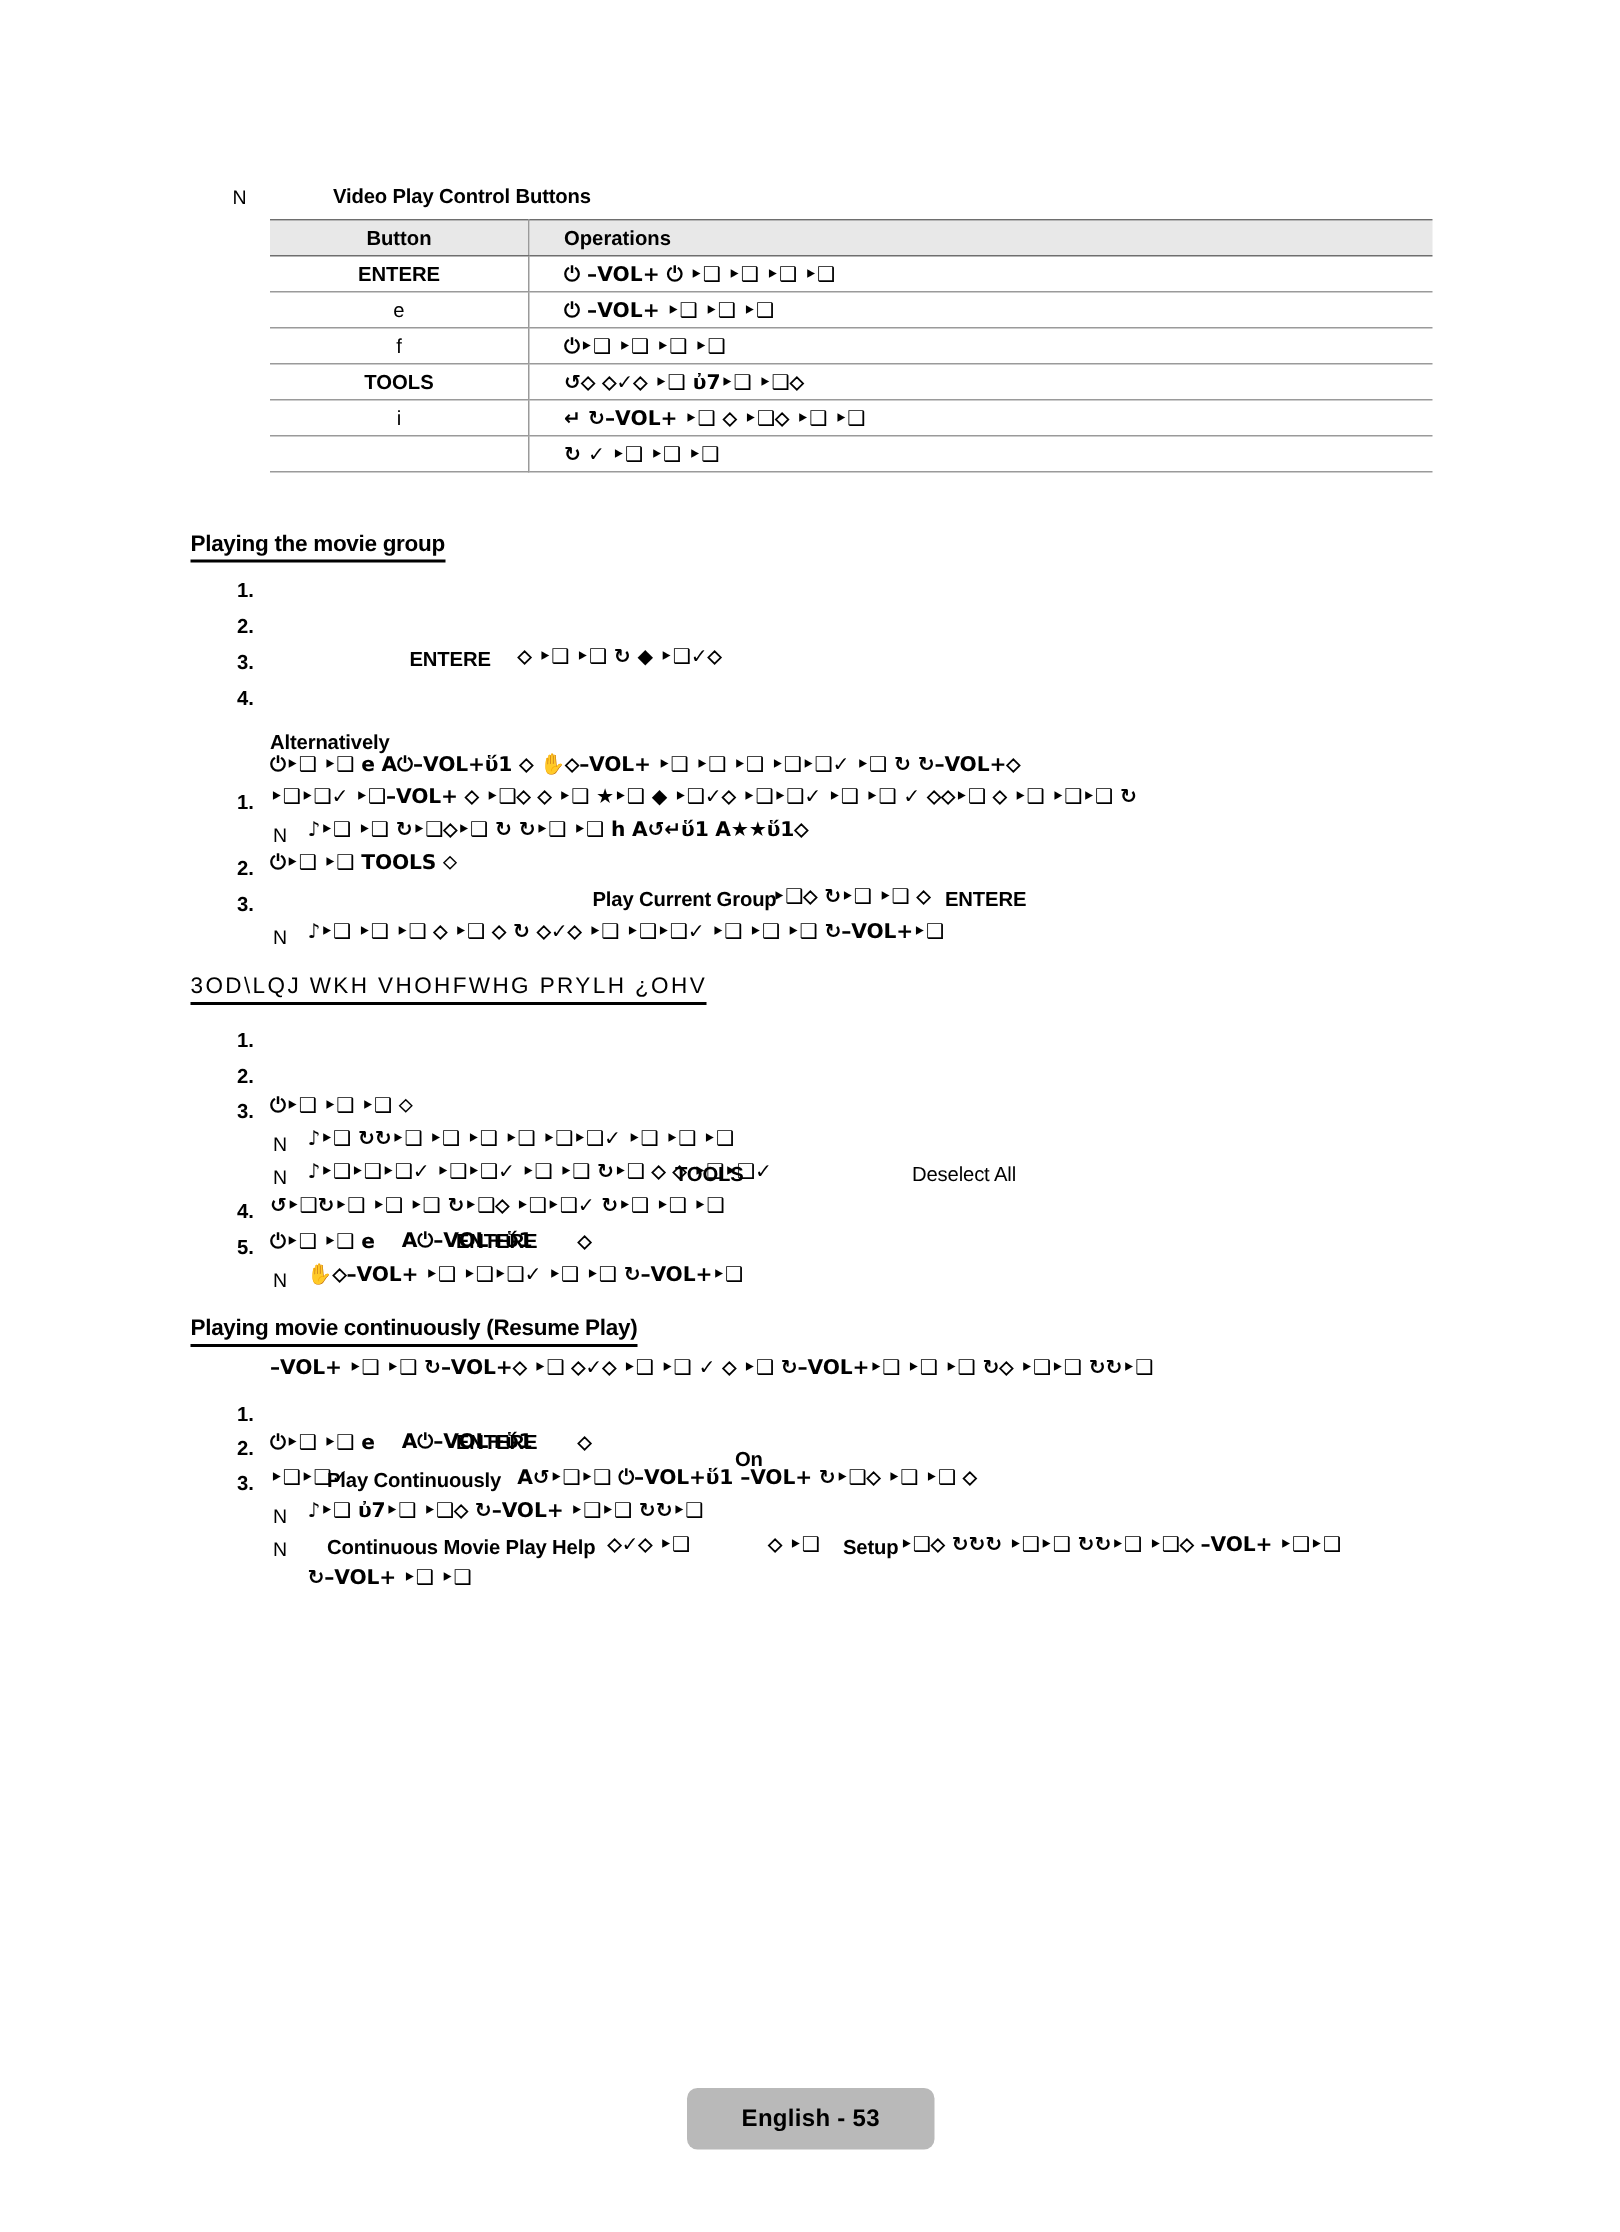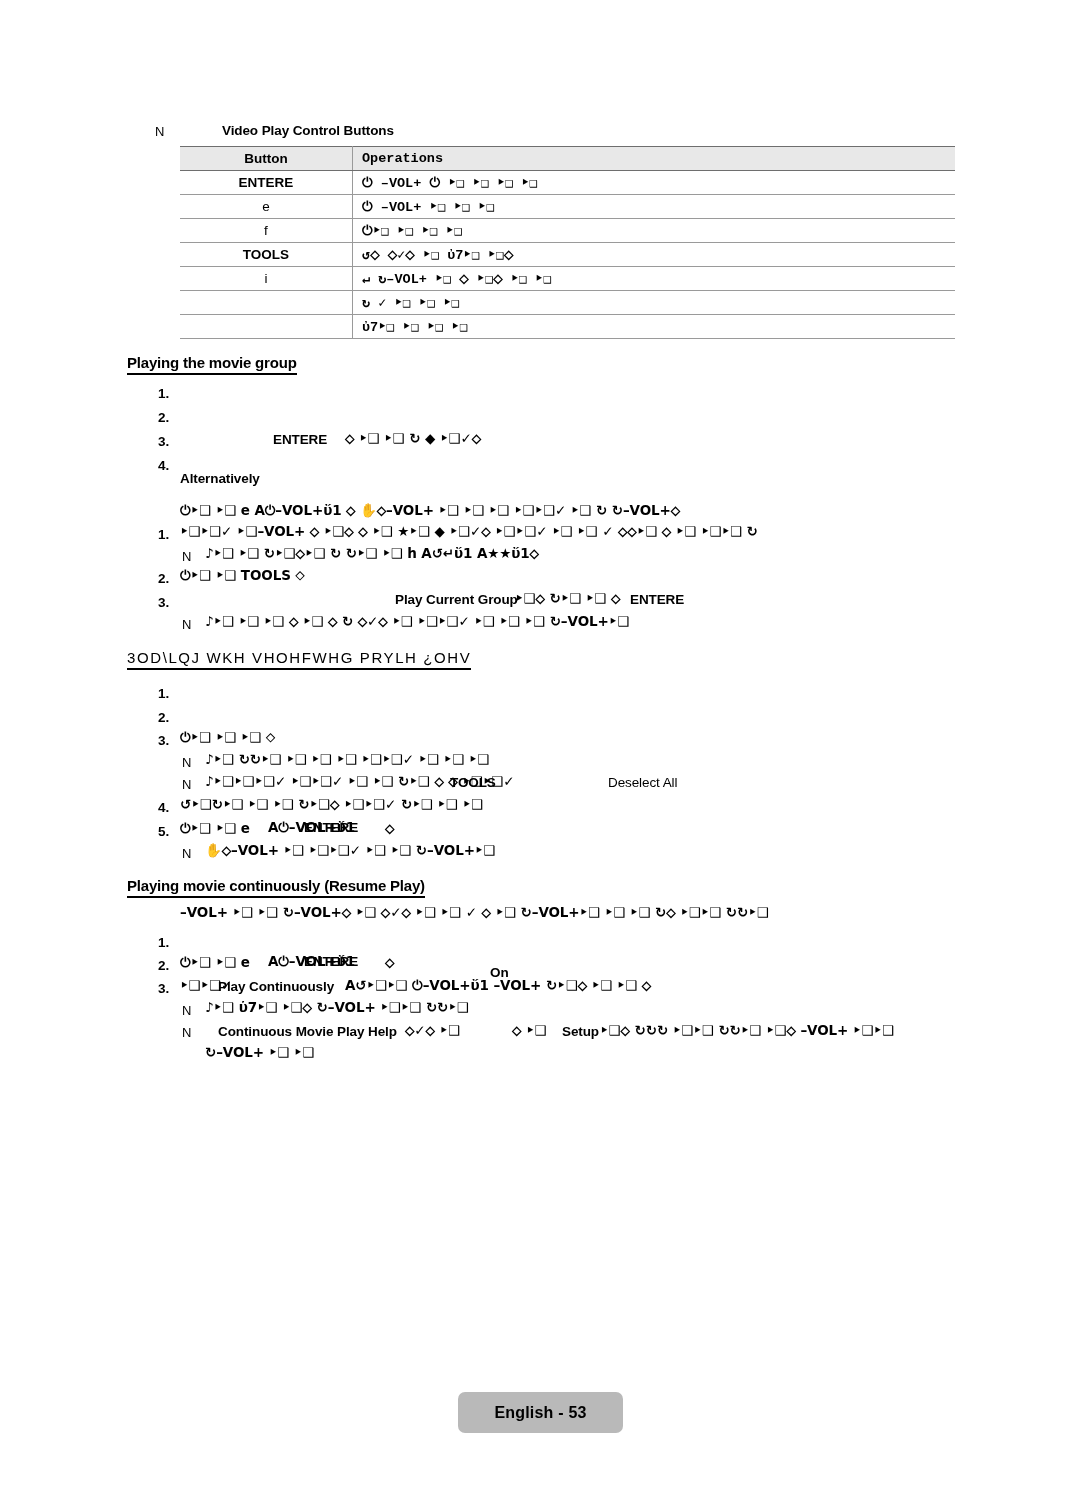--- a/index.html
+++ b/index.html
@@ -85,22 +85,21 @@
   }
   .tbl .c-btn {
     width: 160px;
     text-align: center;
     font-weight: bold;
     border-right: 1.5px solid #9a9a9a;
   }
   .tbl .c-btn.plain { font-weight: normal; }
   .tbl .c-ops {
     text-align: left;
-    padding-left: 9px;
-    font-family: Liberation Mono, monospace;
+    padding-left: 23px;
   }
   .tbl .chead.c-btn { text-align: center; }
   .tbl .chead.c-ops { text-align: left; }
 
   
   .num {
     position: absolute;
     font-size: 13.5px;
     font-weight: bold;
   }
@@ -163,41 +162,37 @@
         <td class="c-ops glyph">↺⬦  ⬦✓⬦  ‣❑ ὐ7‣❑ ‣❑⬦</td>
       </tr>
       <tr>
         <td class="c-btn plain">i</td>
         <td class="c-ops glyph">↵ ↻–VOL+ ‣❑ ⬦ ‣❑⬦  ‣❑ ‣❑</td>
       </tr>
       <tr>
         <td class="c-btn plain"></td>
         <td class="c-ops glyph">↻  ✓  ‣❑ ‣❑ ‣❑</td>
       </tr>
-      <tr>
-        <td class="c-btn plain"></td>
-        <td class="c-ops glyph">ὐ7‣❑ ‣❑  ‣❑ ‣❑</td>
-      </tr>
     </tbody>
   </table>
 
   <div class="h2" style="left:127px; top:355px;">Playing the movie group</div>
 
   <span class="num" style="left:158px; top:386px;">1.</span>
 
   <span class="num" style="left:158px; top:410px;">2.</span>
 
   <span class="num" style="left:158px; top:434px;">3.</span>
   <span class="ln b" style="left:273px; top:433px;">ENTERE</span>
   <span class="ln glyph" style="left:345px; top:432px;">⬦ ‣❑ ‣❑ ↻ ◆ ‣❑✓⬦</span>
 
   <span class="num" style="left:158px; top:458px;">4.</span>
   <span class="ln glyph" style="left:180px; top:456px;margin-top:48px;">⏻‣❑ ‣❑ e   ὏A⏻–VOL+ὕ1 ⬦ ✋⬦–VOL+ ‣❑ ‣❑  ‣❑ ‣❑‣❑✓ ‣❑ ↻   ↻–VOL+⬦</span>
 
-  <div class="ln b" style="left:180px; top:472px;">Alternatively</div>
+  <div class="ln b" style="left:180px; top:488px;">Alternatively</div>
 
   <span class="num" style="left:158px; top:527px;">1.</span>
   <span class="ln glyph" style="left:180px; top:525px;">‣❑‣❑✓  ‣❑–VOL+ ⬦ ‣❑⬦ ⬦ ‣❑ ★‣❑ ◆ ‣❑✓⬦ ‣❑‣❑✓  ‣❑ ‣❑ ✓ ⬦⬦‣❑ ⬦ ‣❑ ‣❑‣❑ ↻</span>
 
   <span class="note-n" style="left:182px; top:549px;">N</span>
   <span class="ln glyph" style="left:205px; top:547px;">♪‣❑ ‣❑ ↻‣❑⬦‣❑ ↻ ↻‣❑ ‣❑        h   ὏A↺↵ὕ1    ὏A★★ὕ1⬦</span>
 
   <span class="num" style="left:158px; top:571px;">2.</span>
   <span class="ln glyph b" style="left:180px; top:569px;">⏻‣❑ ‣❑ TOOLS ⬦</span>
 

